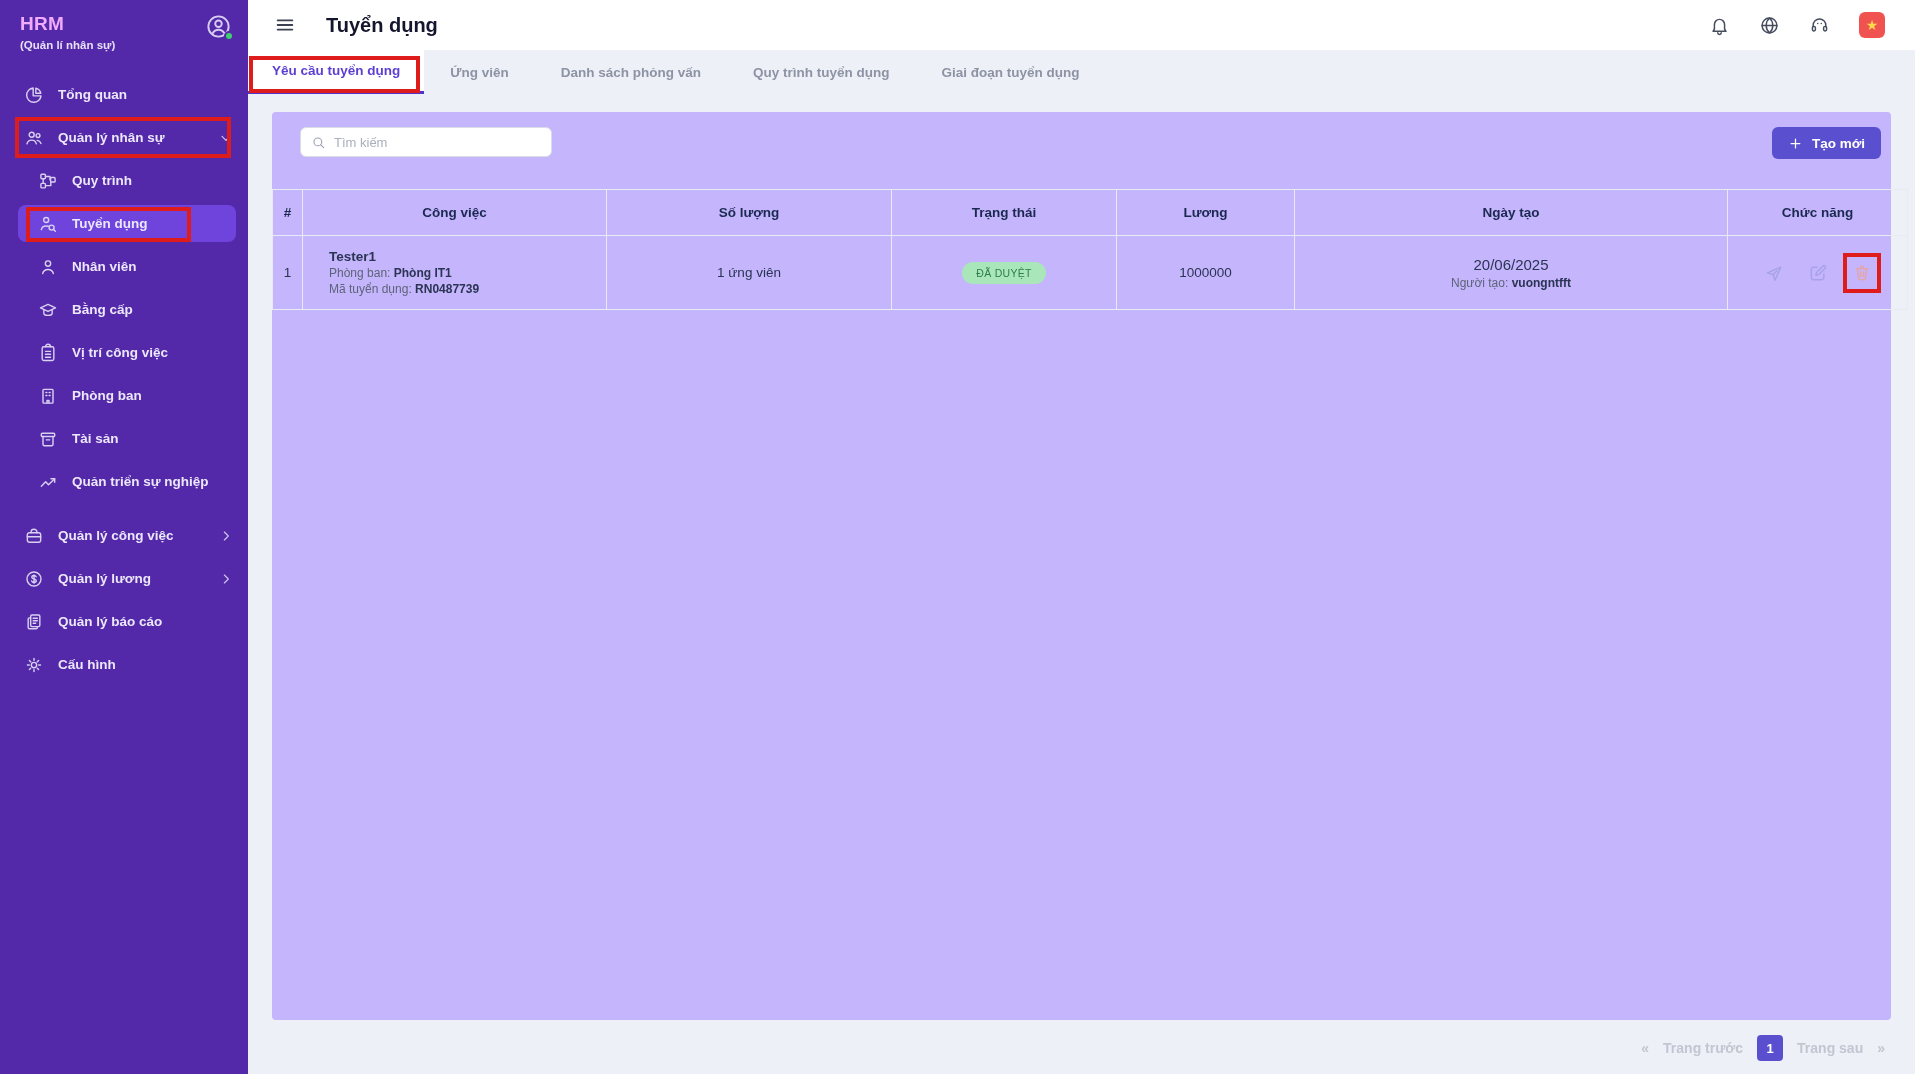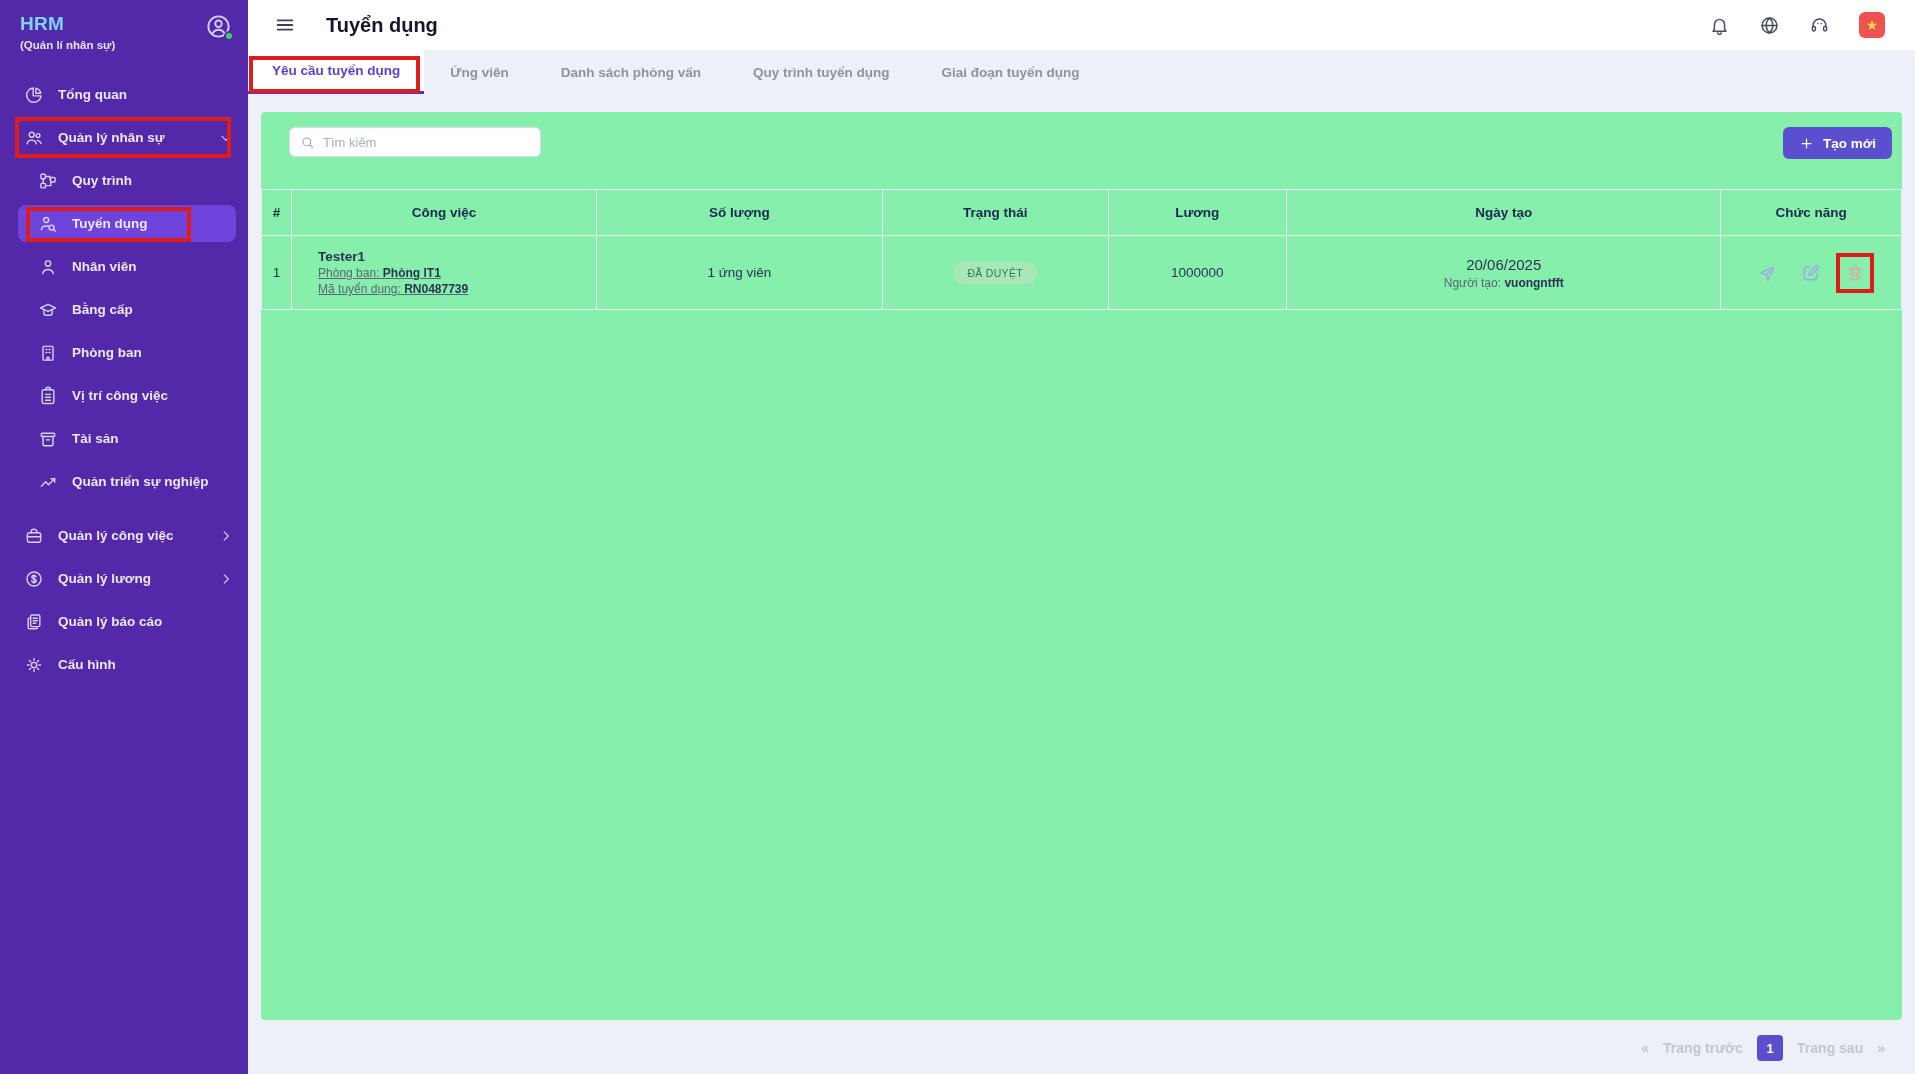--- a/index.html
+++ b/index.html
@@ -3,21 +3,21 @@
 <meta charset="utf-8">
 <style>
   * { margin:0; padding:0; box-sizing:border-box; }
   html,body { width:1915px; height:1074px; overflow:hidden; }
   body { font-family:"Liberation Sans","DejaVu Sans",sans-serif; background:#edf0f6; }
   .screen { position:relative; width:1915px; height:1074px; }
 
   
   .sidebar { position:absolute; left:0; top:0; bottom:0; width:248px; background:#5329a9; color:#ece7fb; }
   .brand { position:relative; height:62px; padding:13px 20px 0; }
-  .brand-title { font-size:19px; font-weight:bold; letter-spacing:.3px; color:#7dd3fc; }
+  .brand-title { font-size:19px; font-weight:bold; letter-spacing:.3px; color:#f0abfc; }
   .brand-sub { font-size:11.5px; font-weight:bold; margin-top:4px; color:#e7e0f8; }
   .brand-avatar { position:absolute; right:16px; top:13px; width:27px; height:27px; color:#d6cdf1; }
   .brand-avatar svg { width:27px; height:27px; }
   .status-dot { position:absolute; right:-2px; bottom:-1px; width:10px; height:10px; border-radius:50%; background:#3ecf6e; border:2px solid #5329a9; }
 
   .menu { padding-top:11px; }
   .mi { position:relative; height:43px; display:flex; align-items:center; gap:14px; padding:0 14px 0 24px; font-size:13.5px; font-weight:bold; color:#ece7fb; cursor:pointer; }
   .mi > * { position:relative; z-index:1; }
   .mi.sub { padding-left:38px; }
   .mi .ic { width:20px; height:20px; flex:0 0 20px; color:#d9d0f2; }
@@ -36,38 +36,38 @@
   .top-icons { margin-left:auto; display:flex; align-items:center; gap:29px; }
   .tic { width:21px; height:21px; color:#454c5e; cursor:pointer; }
   .tic svg { width:21px; height:21px; display:block; }
   .flag { width:26px; height:26px; border-radius:6px; background:#f0534f; color:#ffd84d; font-size:14px; display:flex; align-items:center; justify-content:center; cursor:pointer; }
 
   .tabbar { height:44px; background:#edf0f6; display:flex; align-items:stretch; }
   .tab { position:relative; display:flex; align-items:center; padding:0 26px; font-size:13.5px; font-weight:bold; color:#8d93a5; cursor:pointer;text-align:center; }
   .tab.active { background:#ffffff; color:#5b3ed2; border-bottom:3px solid #5232cc; padding:0 24px; }
 
   .content { position:relative; height:980px; background:#edf0f6; }
-  .card { position:relative; margin:18px 13px 0; height:908px; background:#86efac; border-radius:4px; }
+  .card { position:relative; margin:18px 24px 0; height:908px; background:#c4b5fd; border-radius:4px; }
   .toolbar { display:flex; justify-content:space-between; align-items:flex-start; padding:15px 10px 0 28px; }
   .search { width:252px; height:30px; border:1px solid #d9dce5; border-radius:6px; display:flex; align-items:center; padding:0 10px; gap:8px; background:#fff; }
   .search .sic { width:15px; height:15px; color:#9aa1af; }
   .search .sic svg { width:15px; height:15px; display:block; }
   .search input { border:none; outline:none; flex:1; font-size:13px; color:#333a4c; font-family:inherit; background:transparent; }
   .search input::placeholder { color:#a9aebb; }
   .btn-create { height:32px; display:flex; align-items:center; gap:9px; padding:0 16px; background:#5a4fce; border:none; border-radius:6px; color:#ffffff; font-size:13.5px; font-weight:bold; font-family:inherit; cursor:pointer; }
   .btn-create .pic { width:15px; height:15px; }
   .btn-create .pic svg { width:15px; height:15px; display:block; }
 
   table.grid { width:100%; margin-top:30px; border-collapse:collapse; table-layout:fixed; }
   .grid th, .grid td { border:1px solid #e9ebf3; text-align:center; vertical-align:middle; }
   .grid th { height:46px; font-size:13.5px; font-weight:bold; color:#1b2950; }
   .grid td { height:74px; font-size:13.5px; color:#2b3453; }
   .cell-job { text-align:left !important; padding-left:26px; }
   .job-title { font-weight:bold; color:#2b3453; font-size:13.5px; }
-  .job-sub { font-size:12px; color:#5d6478; margin-top:2px;text-decoration:underline; }
+  .job-sub { font-size:12px; color:#5d6478; margin-top:2px; }
   .job-sub b { color:#2b3453; }
   .badge { display:inline-block; padding:5px 14px; border-radius:12px; background:#a9e7ba; color:#2e7b4d; font-size:10.5px; font-weight:normal; letter-spacing:.3px; }
   .date-main { font-size:15px; color:#2b3453; }
   .date-sub { font-size:12px; color:#5d6478; margin-top:3px; }
   .date-sub b { color:#2b3453; }
   .actions { display:flex; align-items:center; justify-content:center; gap:24px; }
   .aic { width:20px; height:20px; cursor:pointer; }
   .aic svg { width:20px; height:20px; display:block; }
   .aic.send, .aic.edit { color:#a7a2e8; }
   .aic.trash { color:#e8a3a3; }
@@ -176,36 +176,36 @@
               <path d="M3 9.5l9-4.2 9 4.2-9 4.2z"></path>
               <path d="M7 11.7v4.1c0 1.3 2.2 2.6 5 2.6s5-1.3 5-2.6v-4.1"></path>
             </svg>
           </span>
         <span class="lbl">Bằng cấp</span>
       </div>
 
       <div class="mi sub">
         <span class="ic">
             <svg viewBox="0 0 24 24">
-              <rect x="6" y="4" width="12" height="16.5" rx="1"></rect>
-              <path d="M9.5 7.8h1.2M13.3 7.8h1.2M9.5 11.3h1.2M13.3 11.3h1.2M10.8 20.5v-3.2h2.4v3.2"></path>
-            </svg>
-          </span>
-        <span class="lbl">Phòng ban</span>
-      </div>
-
-      <div class="mi sub">
-        <span class="ic">
-            <svg viewBox="0 0 24 24">
               <rect x="5" y="4.5" width="14" height="16.5" rx="2"></rect>
               <path d="M9 4.5a3 3 0 0 1 6 0"></path>
               <path d="M9 10h6M9 13.5h6M9 17h6"></path>
             </svg>
           </span>
         <span class="lbl">Vị trí công việc</span>
+      </div>
+
+      <div class="mi sub">
+        <span class="ic">
+            <svg viewBox="0 0 24 24">
+              <rect x="6" y="4" width="12" height="16.5" rx="1"></rect>
+              <path d="M9.5 7.8h1.2M13.3 7.8h1.2M9.5 11.3h1.2M13.3 11.3h1.2M10.8 20.5v-3.2h2.4v3.2"></path>
+            </svg>
+          </span>
+        <span class="lbl">Phòng ban</span>
       </div>
 
       <div class="mi sub">
         <span class="ic">
             <svg viewBox="0 0 24 24">
               <rect x="4" y="5" width="16" height="4" rx="1"></rect>
               <path d="M6 9v9.2A1.8 1.8 0 0 0 7.8 20h8.4a1.8 1.8 0 0 0 1.8-1.8V9"></path>
               <path d="M10 13h4"></path>
             </svg>
           </span>

